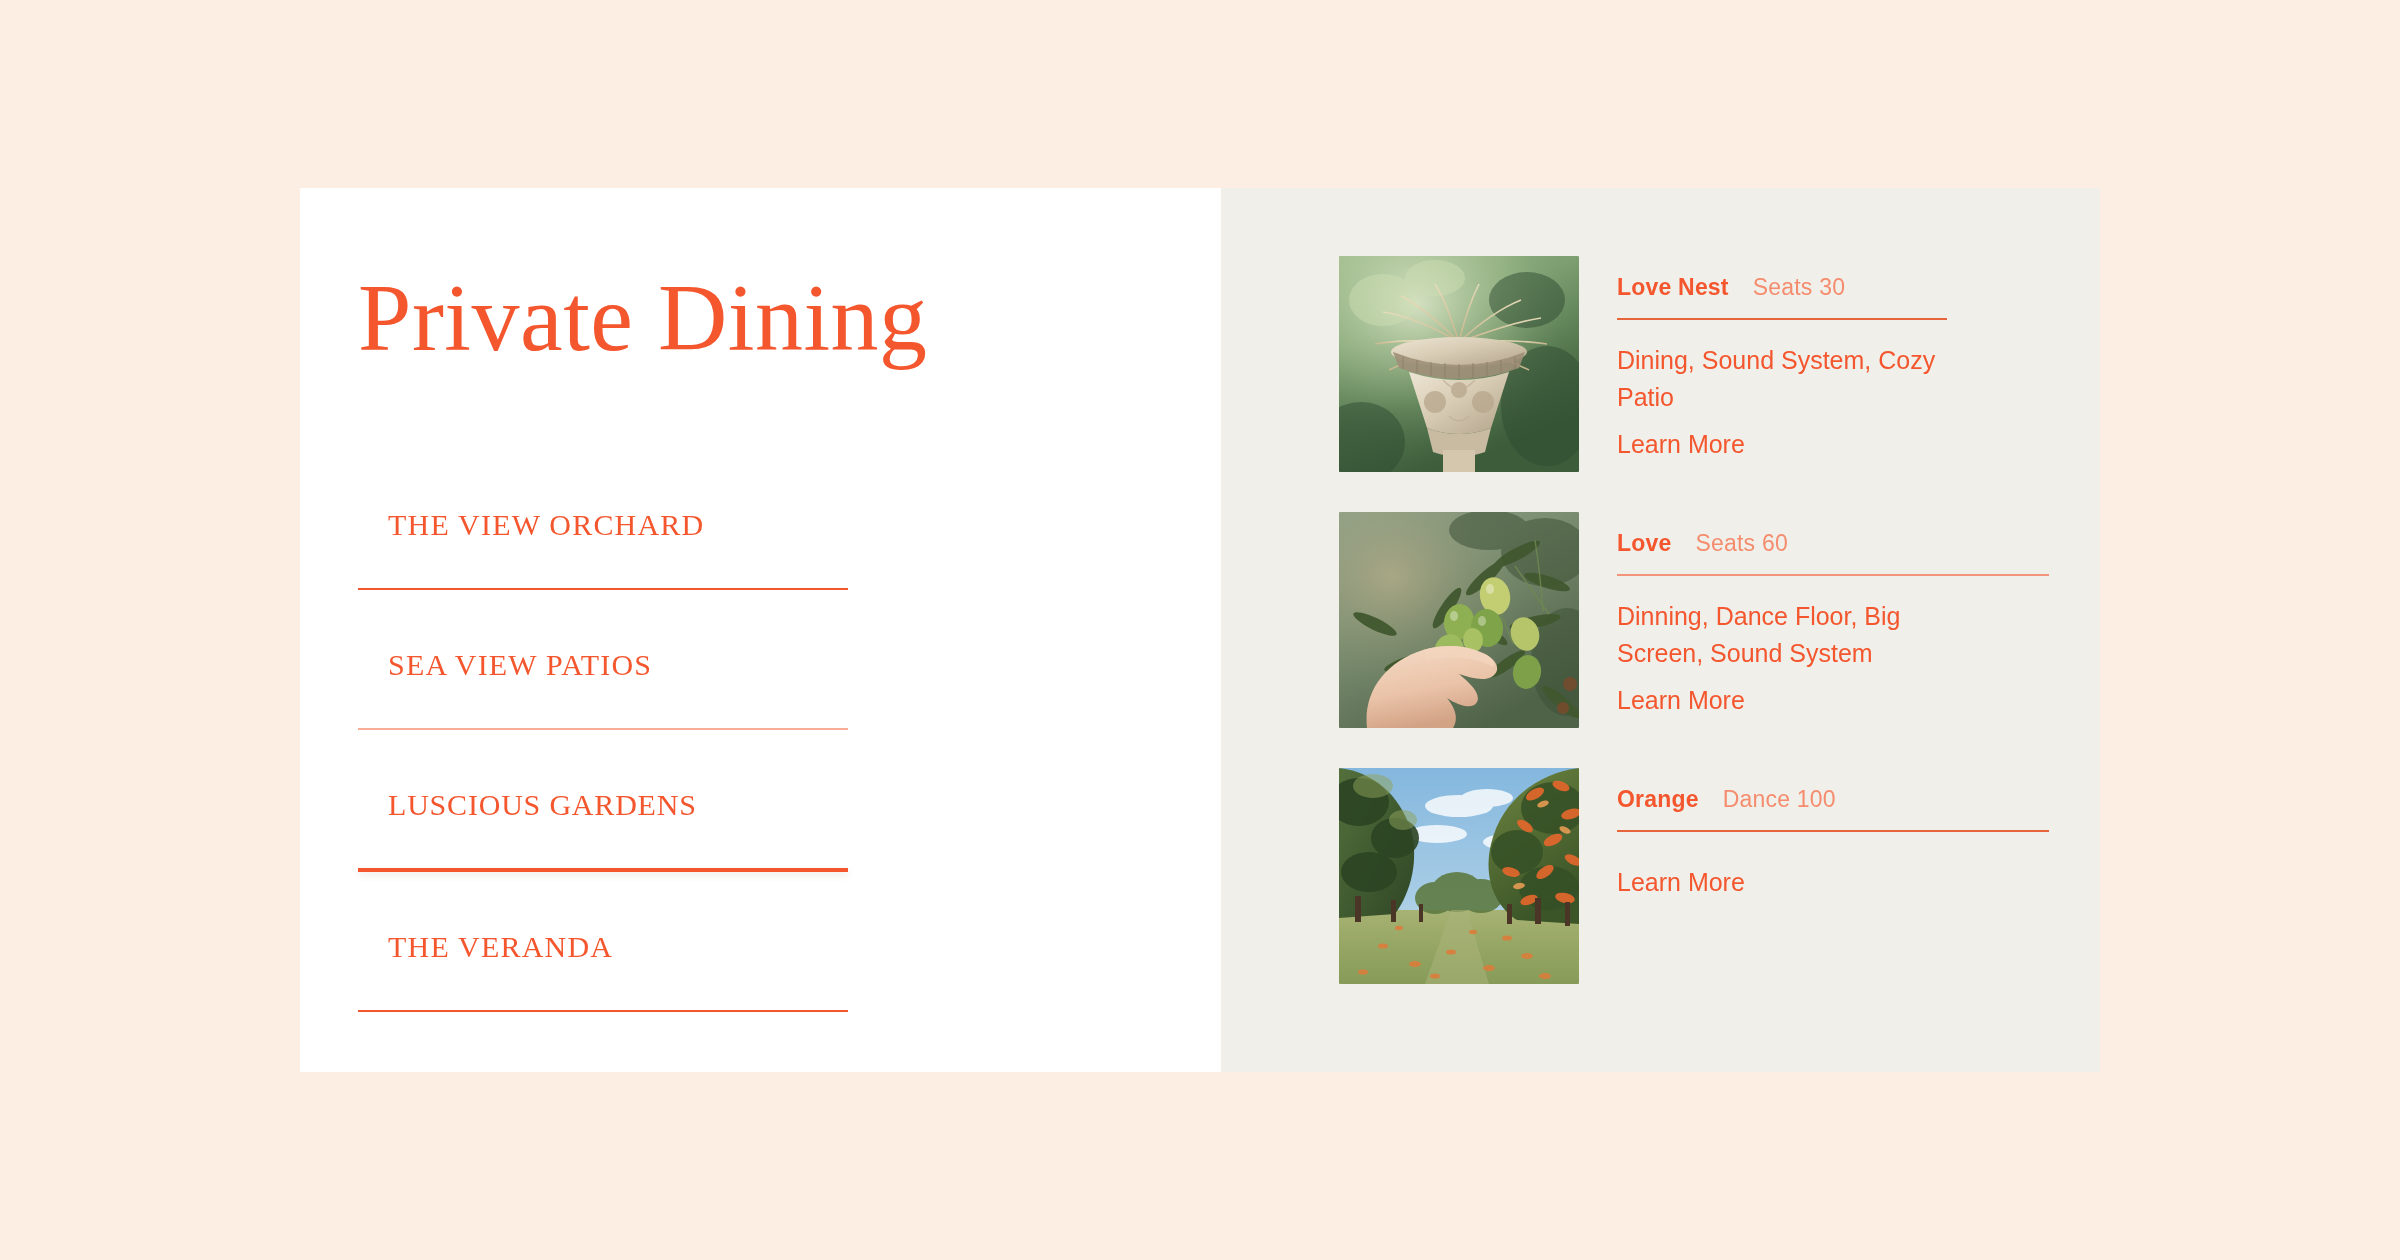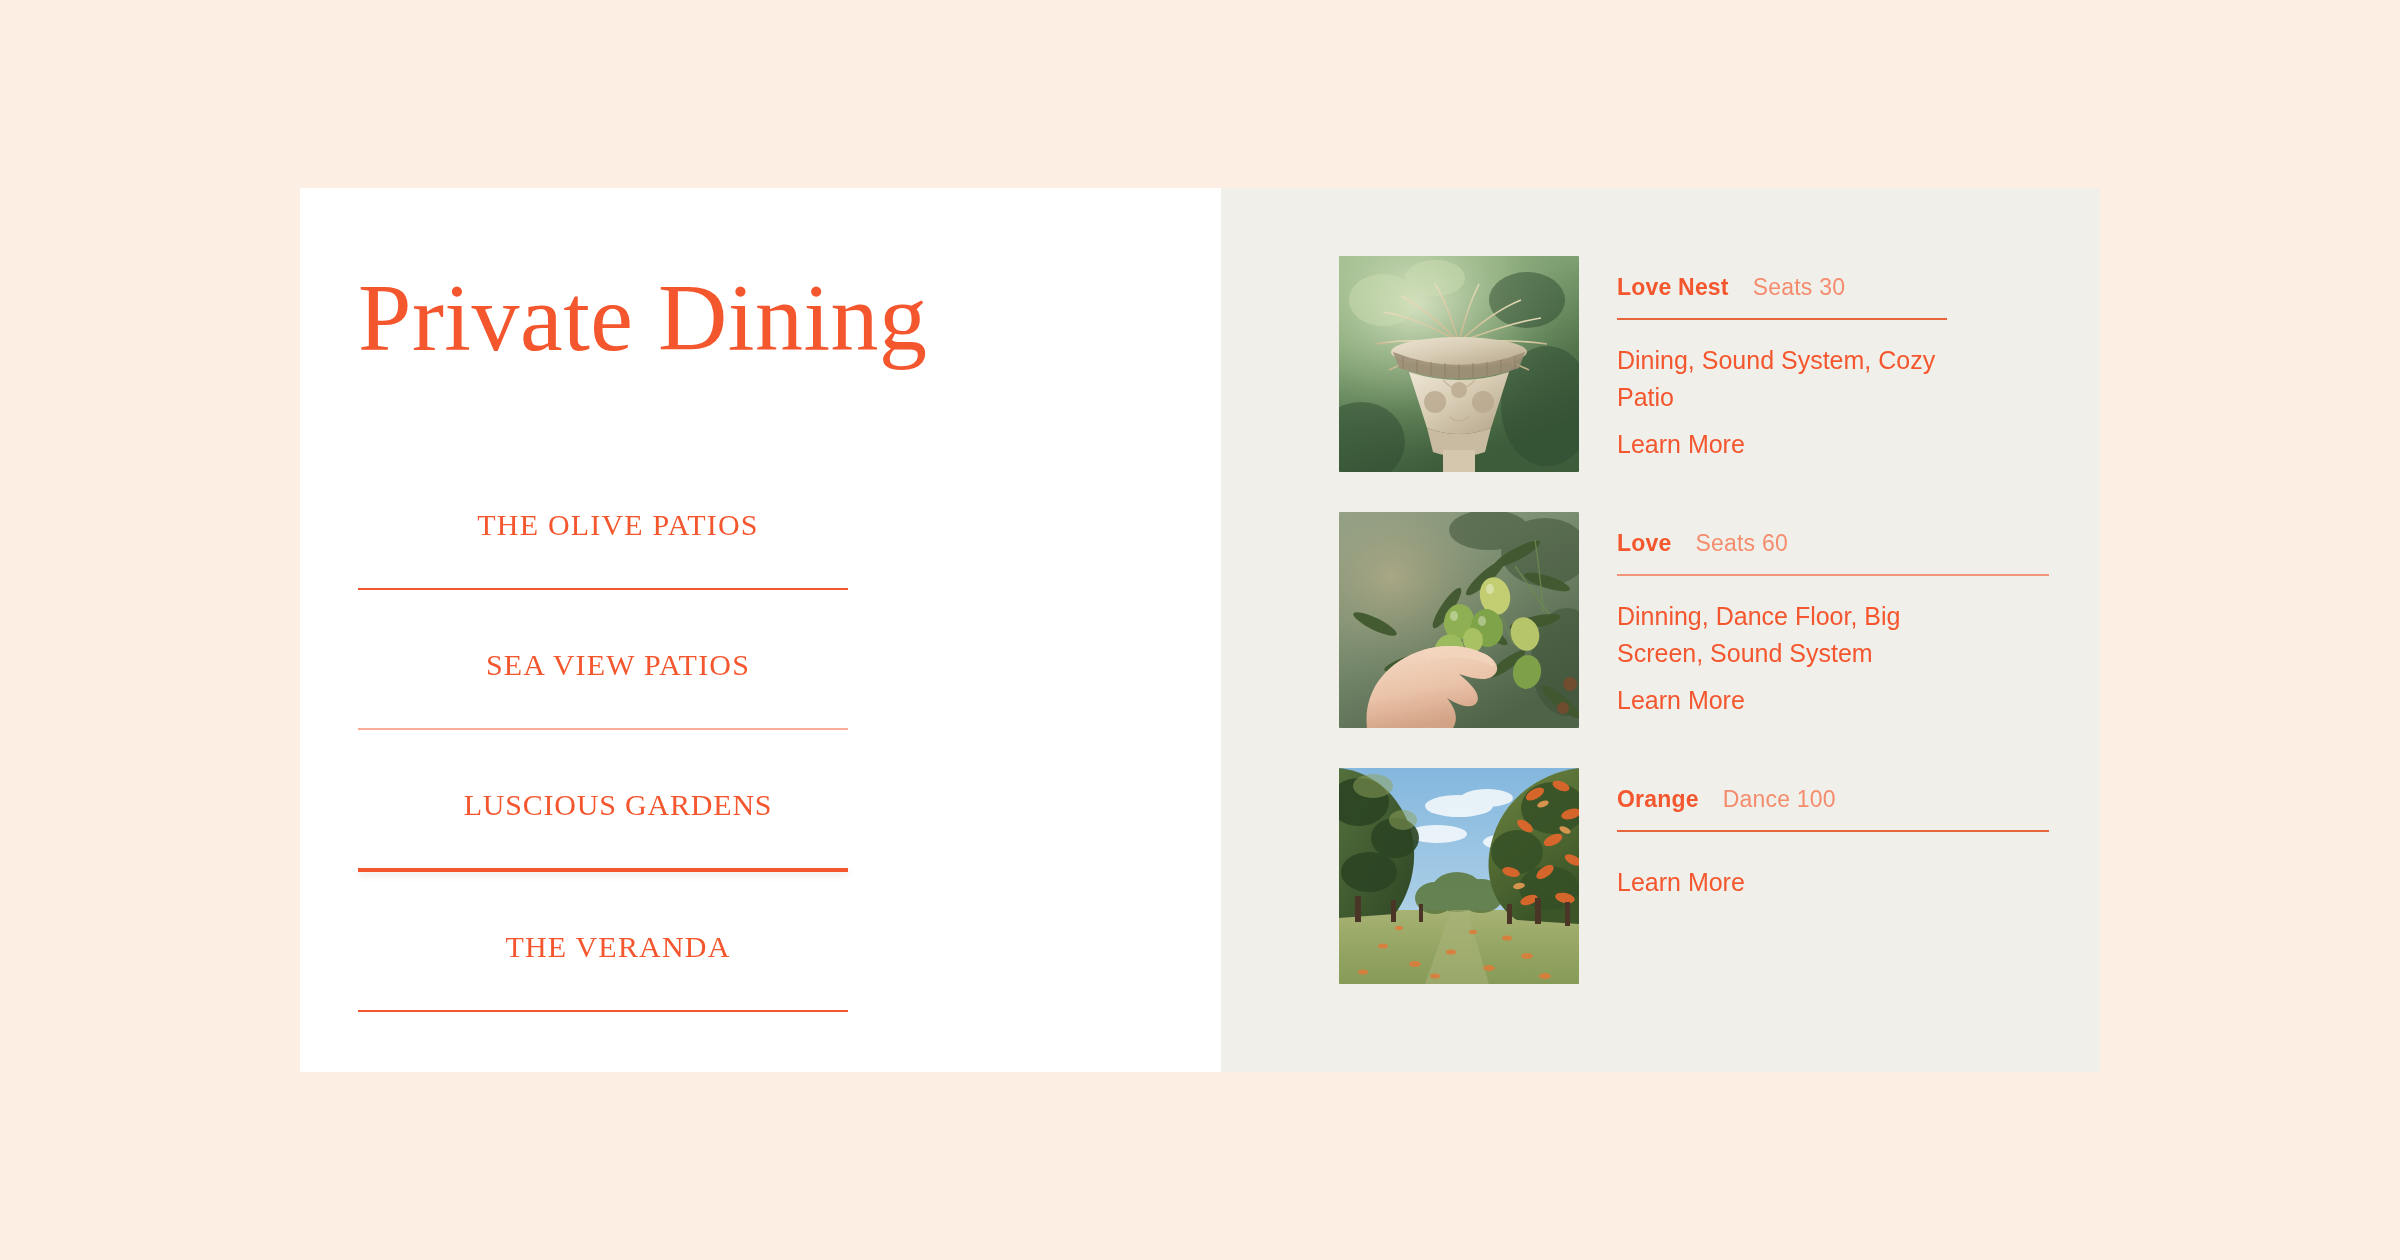--- a/index.html
+++ b/index.html
@@ -32,21 +32,20 @@
     height: 884px;
     display: flex;
   }
 
   
   .left-panel {
     width: 921px;
     height: 100%;
     background: #FFFFFF;
     position: relative;
-    text-align: center;
   }
 
   .page-title {
     position: absolute;
     left: 58px;
     top: 80px;
     font-family: "Liberation Serif", "DejaVu Serif", serif;
     font-size: 96px;
     line-height: 1.05;
     font-weight: 400;
@@ -206,21 +205,21 @@
 <div class="stage">
   <div class="panels">
 
     <section class="left-panel">
 
       <h1 class="page-title">Private Dining</h1>
 
       <ul class="nav-list">
 
         <li class="nav-item">
-          <span class="nav-label">THE OLIVE PATIOS</span>
+          <span class="nav-label">THE VIEW ORCHARD</span>
           <span class="nav-rule"></span>
         </li>
 
         <li class="nav-item rule-faded">
           <span class="nav-label">SEA VIEW PATIOS</span>
           <span class="nav-rule"></span>
         </li>
 
         <li class="nav-item is-active">
           <span class="nav-label">LUSCIOUS GARDENS</span>

